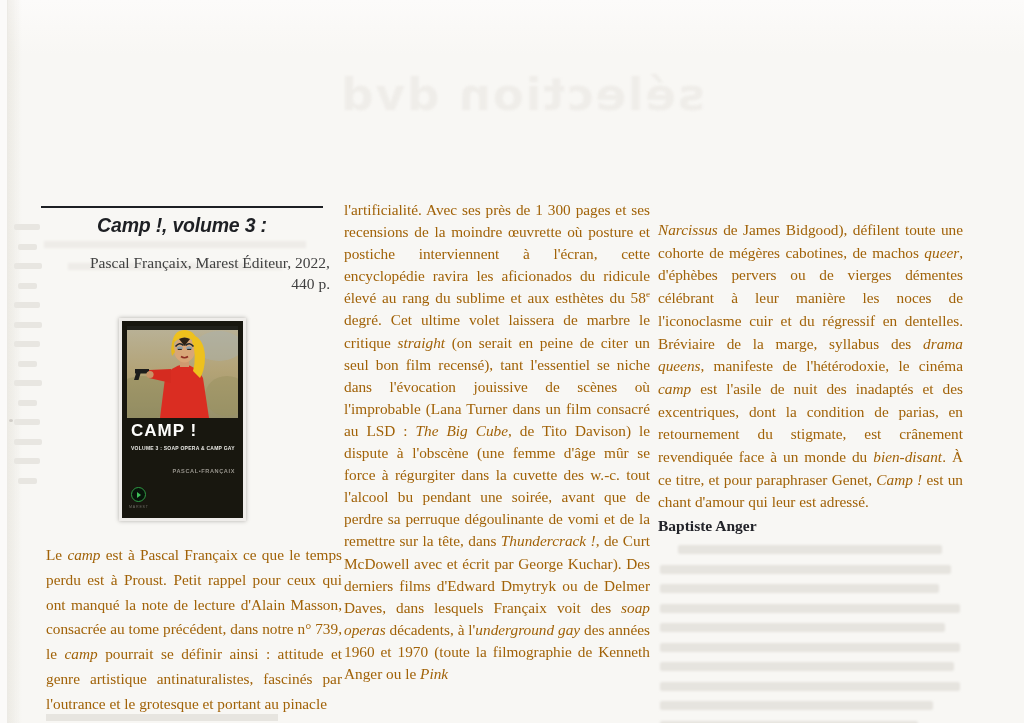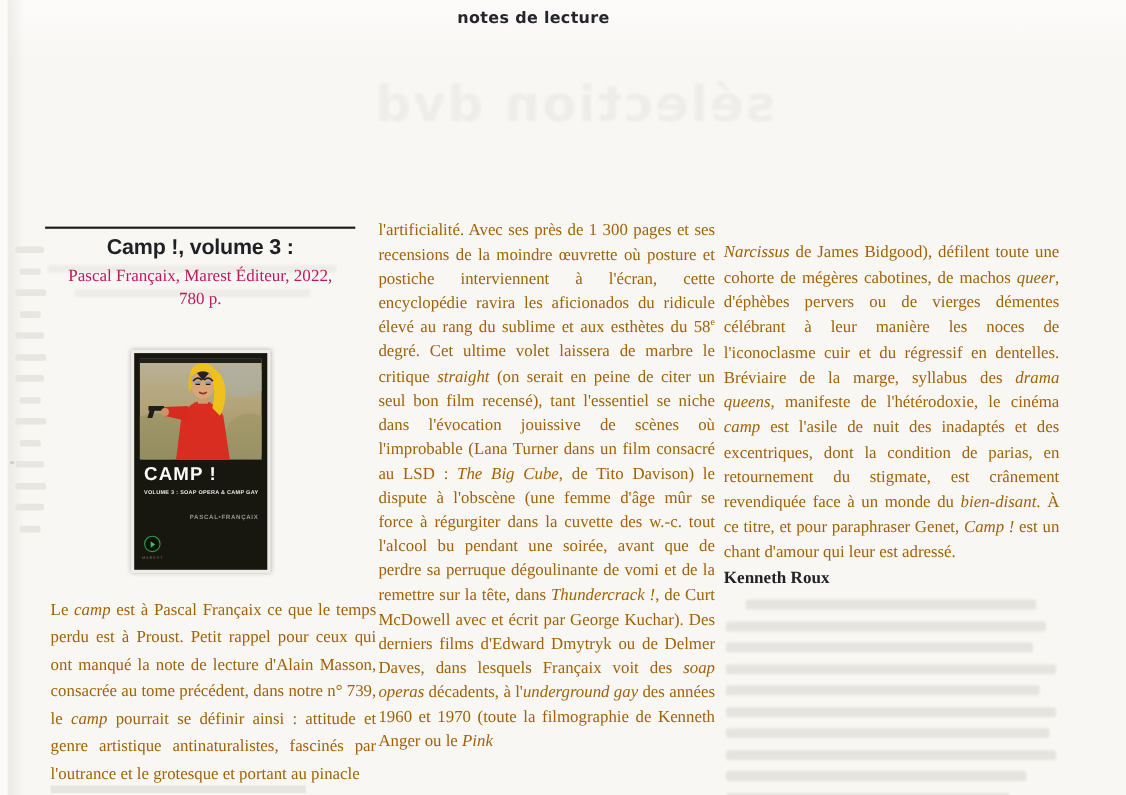--- a/index.html
+++ b/index.html
@@ -50,25 +50,25 @@
   .bleed-right i:nth-child(11){width:62%;}
 
   .col{position:absolute;z-index:2;}
   .serif{margin:0;font-size:15.3px;color:#a16207;text-align:justify;
         font-family:"Liberation Serif",serif;}
   .it{font-style:italic;}
   sup{font-size:.6em;line-height:0;vertical-align:super;}
 
   .col-left{left:34px;top:206px;width:296px;}
   .rule{width:282px;height:2px;background:#1d1f23;margin:0 auto 7px auto;}
-  .review-title{font-family:"Liberation Sans",sans-serif;font-weight:700;
+  .review-title{font-family:"Liberation Sans",sans-serif;font-weight:700;font-style:italic;
         font-size:19.5px;line-height:21.5px;text-align:center;color:#1e2024;
         letter-spacing:-.2px;}
-  .review-byline{text-align:center;font-size:15.5px;line-height:21px;color:#be185d;
-        margin-top:3px;}
+  .review-byline{text-align:right;font-size:15.5px;line-height:21px;color:#404040;
+        margin-top:15px;}
   .body-left{position:absolute;left:12px;top:337px;width:296px;line-height:24.8px;}
 
   .cover{position:absolute;left:85px;top:112px;width:127px;height:203px;background:#efedea;
         box-shadow:0 0 4px rgba(90,88,80,.45);padding:0;}
   .cover-card{position:absolute;left:3px;top:3px;width:121px;height:197px;background:#18170f;}
   .cover-photo{position:absolute;left:5px;top:5px;width:111px;height:92px;display:block;}
   .cover-title{position:absolute;left:9px;top:100px;color:#fdfdfb;
         font-family:"Liberation Sans",sans-serif;font-weight:700;font-size:17px;
         letter-spacing:1px;}
   .cover-subtitle{position:absolute;left:9px;top:124px;color:#e9e9e5;
@@ -94,21 +94,20 @@
         font-family:"Liberation Serif",serif;}
 </style>
 </head>
 <body>
 
 <div class="page">
 
   <div class="edge-left"></div>
   <div class="scan-smudge"></div>
 
-  <div class="page-header">notes de lecture</div>
 
   <div class="bleed-title">sélection dvd</div>
 
   <div class="bleed-left">
     <i></i>
       <i></i>
       <i></i>
       <i></i>
       <i></i>
       <i></i>
@@ -142,21 +141,21 @@
       <i></i>
   </div>
 
   <section class="col col-left">
     <div class="rule"></div>
     <div class="review-title">
       <div>Camp !, volume 3 :</div>
     </div>
     <div class="review-byline">
       <div>Pascal Françaix, Marest Éditeur, 2022,</div>
-      <div>780 p.</div>
+      <div>440 p.</div>
     </div>
 
     <div class="cover">
       <div class="cover-card">
         <svg class="cover-photo" viewBox="0 0 111 92" xmlns="http://www.w3.org/2000/svg" aria-hidden="true">
           <defs>
             <linearGradient id="pbg" x1="0" y1="0" x2="0" y2="1">
               <stop offset="0" stop-color="#b9b298"></stop>
               <stop offset="0.5" stop-color="#b3a376"></stop>
               <stop offset="1" stop-color="#96906a"></stop>
@@ -196,16 +195,16 @@
 
     <p class="serif body-left"><span>Le </span><span class="it">camp</span><span> est à Pascal Françaix ce que le temps perdu est à Proust. Petit rappel pour ceux qui ont manqué la note de lecture d'Alain Masson, consacrée au tome précédent, dans notre n° 739, le </span><span class="it">camp</span><span> pourrait se définir ainsi : attitude et genre artistique antinaturalistes, fascinés par l'outrance et le grotesque et portant au pinacle</span></p>
   </section>
 
   <section class="col col-middle">
     <p class="serif"><span>l'artificialité. Avec ses près de 1 300 pages et ses recensions de la moindre œuvrette où posture et postiche interviennent à l'écran, cette encyclopédie ravira les aficionados du ridicule élevé au rang du sublime et aux esthètes du 58</span><sup>e</sup><span> degré. Cet ultime volet laissera de marbre le critique </span><span class="it">straight</span><span> (on serait en peine de citer un seul bon film recensé), tant l'essentiel se niche dans l'évocation jouissive de scènes où l'improbable (Lana Turner dans un film consacré au LSD : </span><span class="it">The Big Cube</span><span>, de Tito Davison) le dispute à l'obscène (une femme d'âge mûr se force à régurgiter dans la cuvette des w.-c. tout l'alcool bu pendant une soirée, avant que de perdre sa perruque dégoulinante de vomi et de la remettre sur la tête, dans </span><span class="it">Thundercrack !</span><span>, de Curt McDowell avec et écrit par George Kuchar). Des derniers films d'Edward Dmytryk ou de Delmer Daves, dans lesquels Françaix voit des </span><span class="it">soap operas</span><span> décadents, à l'</span><span class="it">underground gay</span><span> des années 1960 et 1970 (toute la filmographie de Kenneth Anger ou le </span><span class="it">Pink</span></p>
   </section>
 
   <section class="col col-right">
     <p class="serif"><span class="it">Narcissus</span><span> de James Bidgood), défilent toute une cohorte de mégères cabotines, de machos </span><span class="it">queer</span><span>, d'éphèbes pervers ou de vierges démentes célébrant à leur manière les noces de l'iconoclasme cuir et du régressif en dentelles. Bréviaire de la marge, syllabus des </span><span class="it">drama queens</span><span>, manifeste de l'hétérodoxie, le cinéma </span><span class="it">camp</span><span> est l'asile de nuit des inadaptés et des excentriques, dont la condition de parias, en retournement du stigmate, est crânement revendiquée face à un monde du </span><span class="it">bien-disant</span><span>. À ce titre, et pour paraphraser Genet, </span><span class="it">Camp !</span><span> est un chant d'amour qui leur est adressé.</span></p>
-    <div class="signature">Kenneth Roux</div>
+    <div class="signature">Baptiste Anger</div>
   </section>
 
 </div>
 
 </body></html>

